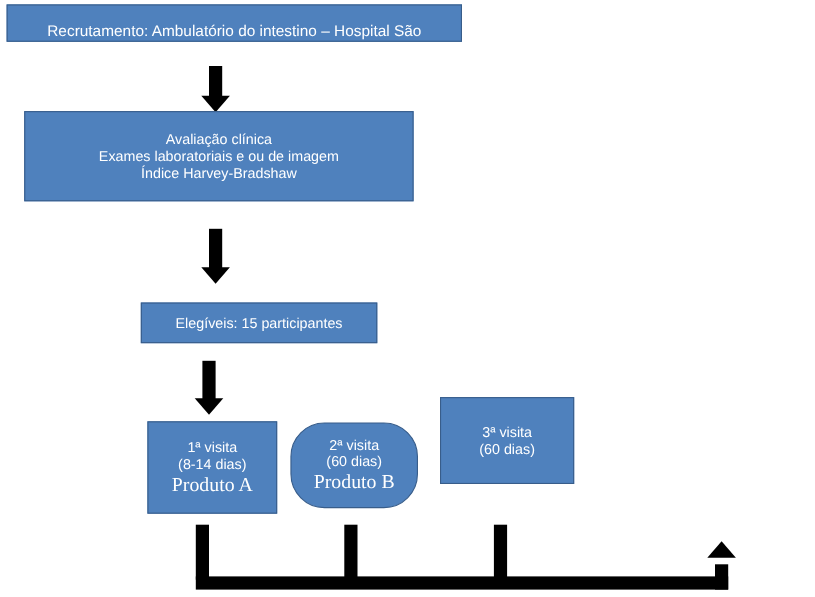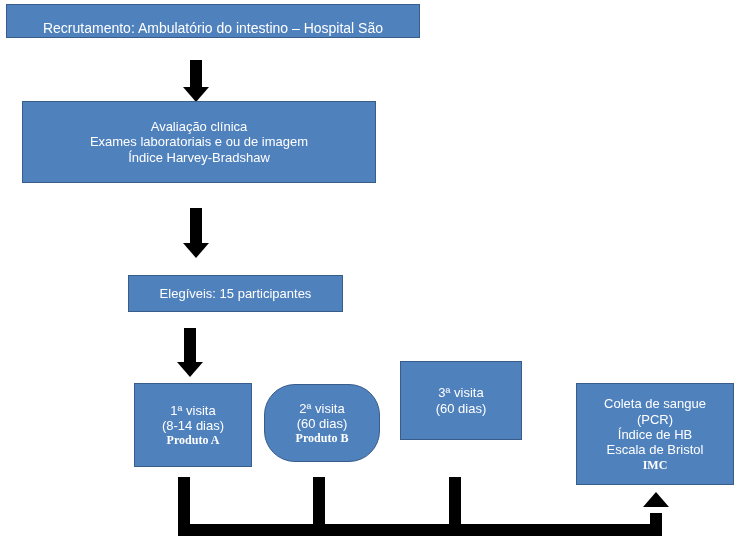--- a/index.html
+++ b/index.html
@@ -20,21 +20,21 @@
     display:flex;
     flex-direction:column;
     align-items:center;
     justify-content:center;
     text-align:center;
     line-height:1.18;
     font-size:13px;
     overflow:hidden;
   }
   .box .ln{display:block;white-space:nowrap;}
-  .serif{font-family:"Liberation Serif",serif;font-size:12px;font-weight:bold;}
+  .serif{font-family:"Liberation Serif",serif;font-size:18px;}
 
   
   #box-recruitment{left:6px;  top:4px;   width:414px; height:34px; font-size:14px; justify-content:flex-end; padding-top:5px;}
   #box-evaluation {left:22px; top:101px; width:354px; height:82px;}
   #box-eligible   {left:88px; top:275px; width:215px; height:37px;margin-left:40px;}
   #box-visit1     {left:134px;top:383px; width:118px; height:84px;}
   #box-visit2     {left:264px;top:384px; width:116px; height:78px;border-radius:31px;}
   #box-visit3     {left:400px;top:361px; width:122px; height:79px;}
   #box-collection {left:576px;top:383px; width:158px; height:102px;}
 
@@ -119,27 +119,20 @@
     <span class="ln">2ª visita</span>
     <span class="ln">(60 dias)</span>
     <span class="ln serif">Produto B</span>
   </div>
 
   <div class="box" id="box-visit3">
     <span class="ln">3ª visita</span>
     <span class="ln">(60 dias)</span>
   </div>
 
-  <div class="box" id="box-collection">
-    <span class="ln">Coleta de sangue</span>
-    <span class="ln">(PCR)</span>
-    <span class="ln">Índice de HB</span>
-    <span class="ln">Escala de Bristol</span>
-    <span class="ln serif">IMC</span>
-  </div>
 
   <span class="bar" id="connector-stem-1"></span>
   <span class="bar" id="connector-stem-2"></span>
   <span class="bar" id="connector-stem-3"></span>
   <span class="bar" id="connector-rail"></span>
   <span class="bar" id="connector-riser"></span>
   <span id="connector-arrowhead"></span>
 
 </div>
 

